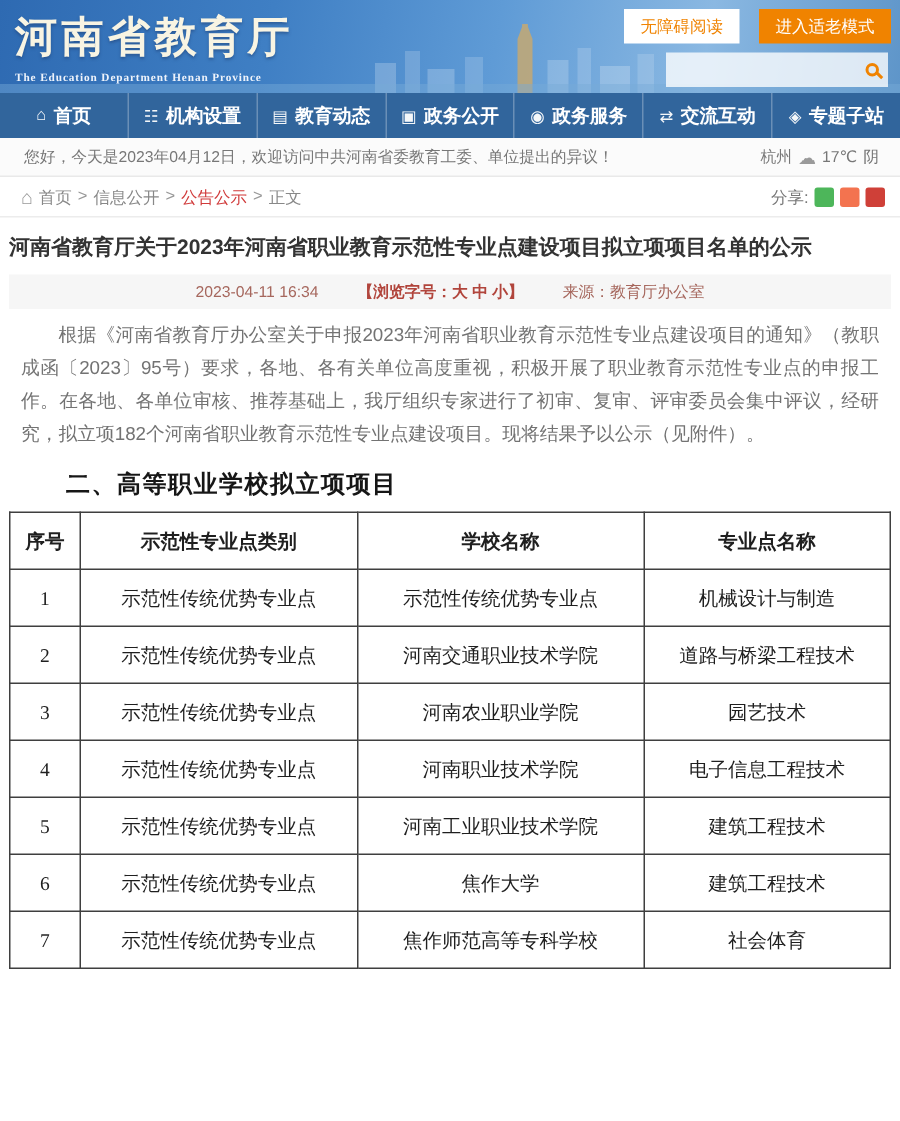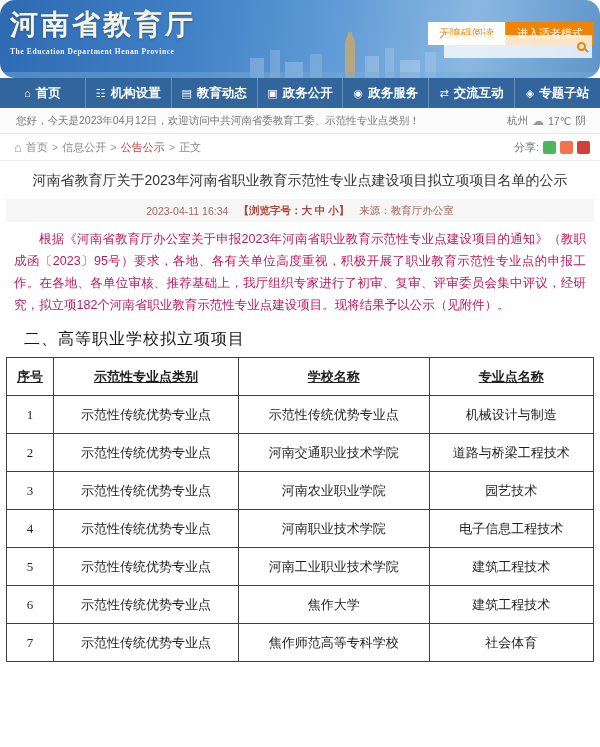--- a/index.html
+++ b/index.html
@@ -4,37 +4,36 @@
 <style>
   * { margin:0; padding:0; box-sizing:border-box; }
   html,body { width:600px; }
   body {
     width:600px; height:747px; overflow:hidden; background:#fff;
     font-family:"Liberation Sans","DejaVu Sans",sans-serif;
     -webkit-font-smoothing:antialiased;
   }
   
   .banner {
-    position:relative; height:78px;
+    position:relative; height:62px;
     background:linear-gradient(100deg,#2e6ab2 0%,#3f7fc4 30%,#5f9bd6 55%,#8ab8e2 78%,#5e95c9 100%);
     overflow:hidden;
-    border-radius:15px;
   }
   .banner svg.skyline { position:absolute; bottom:0; left:0; width:100%; height:46px; }
   .site-block { position:absolute; left:10px; top:6px; color:#f8f4e3; }
   .site-name {
     font-family:"Liberation Serif","DejaVu Serif",serif;
     font-size:28px; font-weight:bold; letter-spacing:3px; color:#f8f4e3;
     text-shadow:0 1px 2px rgba(30,60,110,.5);
   }
   .site-en {
     font-family:"Liberation Serif","DejaVu Serif",serif;
     font-size:7.5px; font-weight:bold; color:#eef3fb; letter-spacing:.6px; margin-top:3px;
   }
-  .top-right { position:absolute; top:22px; right:6px; display:flex; gap:1px; }
+  .top-right { position:absolute; top:6px; right:6px; display:flex; gap:13px; }
   .btn-access {
     background:#fff; color:#f08300; font-size:11px; padding:4px 11px; border:none; cursor:pointer;
   }
   .btn-elder {
     background:#f08300; color:#fff; font-size:11px; padding:4px 11px; border:none; cursor:pointer;
   }
   .search-box {
     position:absolute; top:35px; right:8px; width:148px; height:23px;
     background:rgba(255,255,255,.78); display:flex; align-items:center; padding:0 6px;
   }
@@ -71,47 +70,47 @@
   }
   .crumb-left { display:flex; align-items:center; gap:4px; }
   .crumb-left .home-g { font-size:13px; color:#999; }
   .crumb-red { color:#d03a3a; }
   .crumb-sep { color:#999; }
   .share { display:flex; align-items:center; gap:4px; color:#777;justify-content:center; }
   .sq { width:13px; height:13px; border-radius:2px; display:inline-block; cursor:pointer; }
   .sq.g { background:#4db65a; } .sq.o { background:#f3734f; } .sq.r { background:#cf4038; }
   
   .title {
-    text-align:center; font-size:14px; font-weight:normal; color:#333;
+    text-align:left; font-size:14px; font-weight:bold; color:#333;
     margin:11px 6px 9px; white-space:nowrap; overflow:hidden;
   }
   .meta-bar {
     margin:0 6px; height:23px; background:#f6f6f6;
-    display:flex; align-items:center; justify-content:center; gap:10px; font-size:10.5px;
+    display:flex; align-items:center; justify-content:center; gap:26px; font-size:10.5px;
   }
   .meta-date, .meta-src { color:#a6675d; }
   .meta-browse { color:#b1453c; font-weight:bold; }
   .article { padding:6px 14px 0; }
   .article p {
-    font-size:12.5px; color:#be185d; line-height:22px;
+    font-size:12.5px; color:#737373; line-height:22px;
     text-align:justify; text-indent:2em;
   }
   .sec-heading {
-    font-size:16px; font-weight:normal; color:#161616;
-    margin:13px 0 7px 24px; letter-spacing:1px;
+    font-size:16px; font-weight:bold; color:#161616;
+    margin:13px 0 7px 44px; letter-spacing:1px;
   }
   
   .table-wrap { position:relative; margin:0 6px; }
   table { width:100%; border-collapse:collapse; table-layout:fixed; }
   th, td {
     border:1px solid #3f3f3f; text-align:center; vertical-align:middle;
     font-family:"Liberation Serif","DejaVu Serif",serif;
     font-size:13px; color:#1f1f1f; height:38px; padding:0 4px; overflow:hidden;
   }
-  th { font-weight:bold;text-decoration:underline; }
+  th { font-weight:bold; }
   col.c1 { width:8%; } col.c2 { width:31.5%; } col.c3 { width:32.5%; } col.c4 { width:28%; }
 </style>
 </head>
 <body>
 
 <div class="banner">
   <svg class="skyline" viewBox="0 0 600 46" preserveAspectRatio="none">
     <rect x="250" y="26" width="14" height="20" fill="rgba(255,255,255,0.22)"></rect>
     <rect x="270" y="18" width="10" height="28" fill="rgba(255,255,255,0.18)"></rect>
     <rect x="285" y="30" width="18" height="16" fill="rgba(255,255,255,0.22)"></rect>
@@ -162,21 +161,21 @@
     <span class="nav-icon">⇄</span>
     <span>交流互动</span>
   </div>
   <div class="nav-item">
     <span class="nav-icon">◈</span>
     <span>专题子站</span>
   </div>
 </div>
 
 <div class="greet">
-  <span>您好，今天是2023年04月12日，欢迎访问中共河南省委教育工委、示范性专业点类别！</span>
+  <span>您好，今天是2023年04月12日，欢迎访问中共河南省委教育工委、单位提出的异议！</span>
   <span class="weather">
     <span>杭州</span>
     <span class="cloud-icon">☁</span>
     <span>17℃</span>
     <span>阴</span>
   </span>
 </div>
 
 <div class="content">
 

